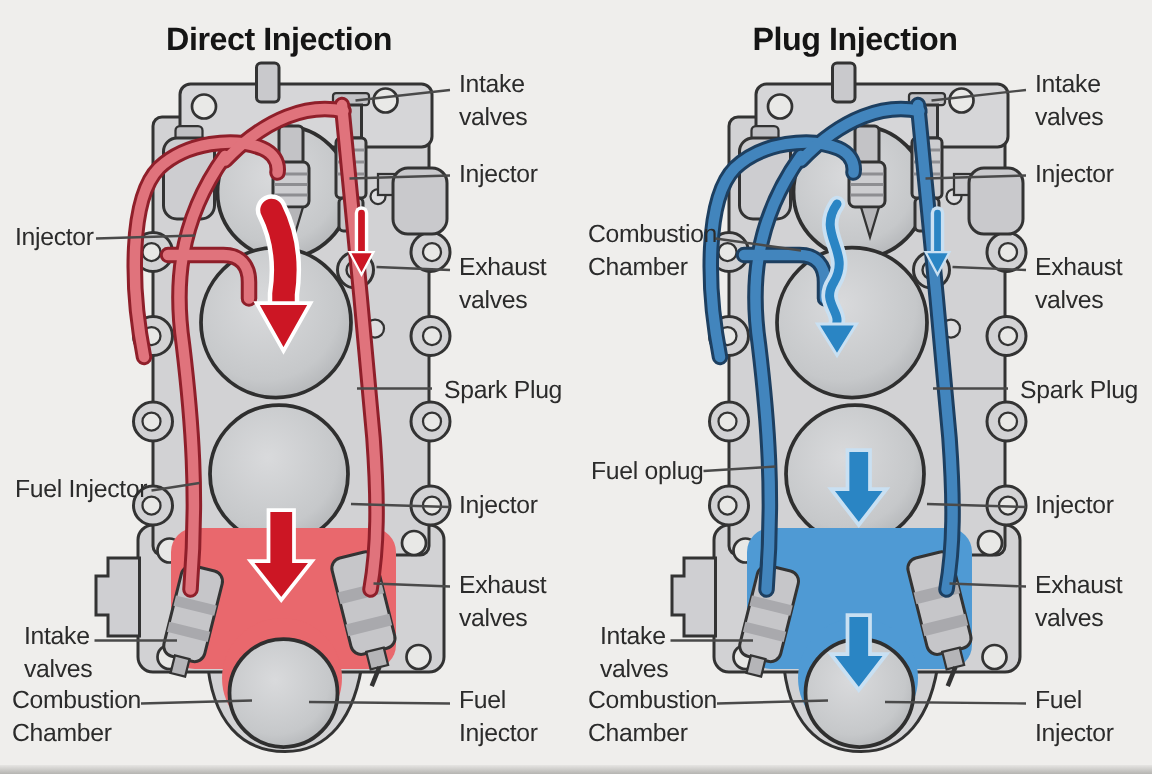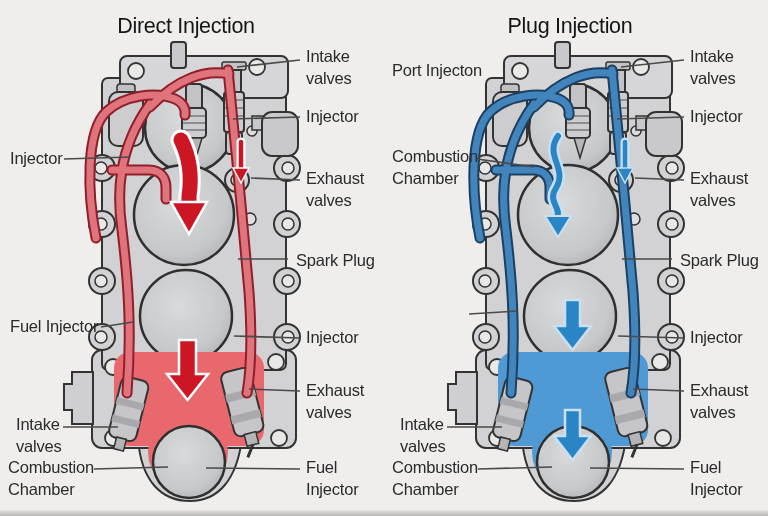--- a/index.html
+++ b/index.html
@@ -7,21 +7,21 @@
     position:relative;width:768px;height:516px;overflow:hidden;
     background:#efeeec;
     font-family:"Liberation Sans", sans-serif;
   }
   .panel{position:absolute;top:0;width:384px;height:516px;}
   .panel.direct{left:0;}
   .panel.port{left:384px;}
   .panel svg.engine{position:absolute;left:0;top:0;}
   .ttl{
     position:absolute;transform:translateX(-50%);
-    font-size:21.5px;font-weight:normal;color:#151515;letter-spacing:-0.3px;
+    font-size:21.5px;font-weight:bold;color:#151515;letter-spacing:-0.3px;
     white-space:nowrap;
   }
   .lbl{
     position:absolute;font-size:16.5px;line-height:21.5px;color:#2b2b2b;
     white-space:pre-line;letter-spacing:-0.2px;
   }
   .bottom-strip{
     position:absolute;left:0;bottom:0;width:768px;height:6px;
     background:linear-gradient(#e6e5e3,#b5b4b1);
   }
@@ -239,23 +239,23 @@
       <use href="#leaders-right"></use>
       <g class="leader">
         <line x1="93" y1="159" x2="150" y2="167"></line>
         <line x1="85" y1="314" x2="133" y2="311"></line>
         <line x1="63" y1="427" x2="118" y2="427"></line>
         <line x1="94" y1="469" x2="168" y2="467"></line>
       </g>
     </svg>
 
     <div class="ttl" style="left:186px;top:14px">Plug Injection</div>
-    <div class="lbl" style="left:8px;top:60px">Port Injecton</div>
     <div class="lbl" style="left:8px;top:146px">Combustion
 Chamber</div>
+    <div class="lbl" style="left:10px;top:304px">Fuel oplug</div>
     <div class="lbl" style="left:16px;top:414px">Intake
 valves</div>
     <div class="lbl" style="left:8px;top:457px">Combustion
 Chamber</div>
     <div class="lbl" style="left:306px;top:46px">Intake
 valves</div>
     <div class="lbl" style="left:306px;top:106px">Injector</div>
     <div class="lbl" style="left:306px;top:168px">Exhaust
 valves</div>
     <div class="lbl" style="left:296px;top:250px">Spark Plug</div>

